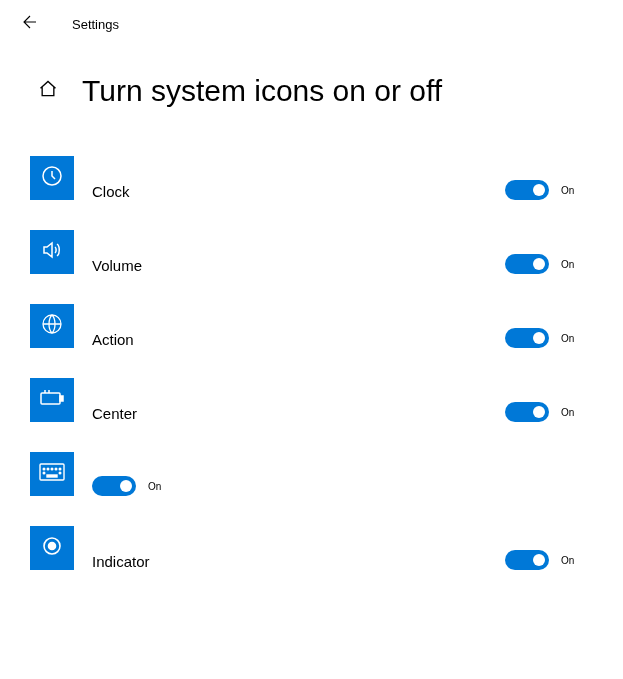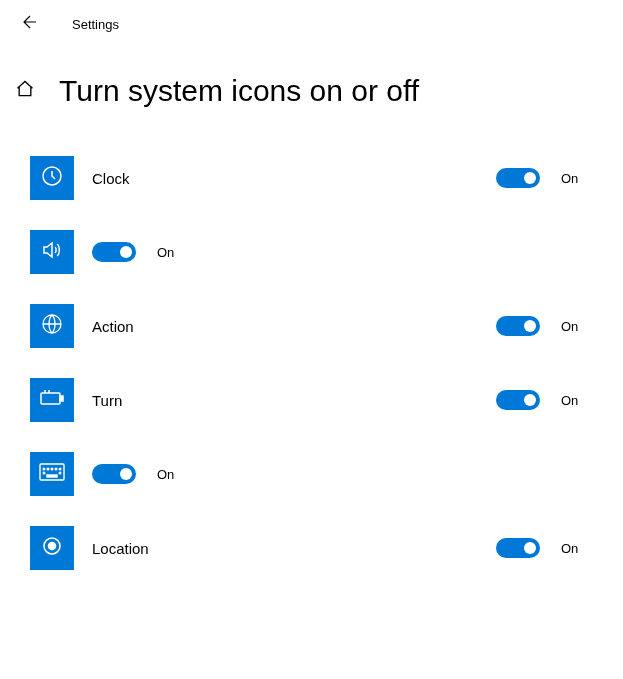--- a/index.html
+++ b/index.html
@@ -25,42 +25,42 @@
     cursor: pointer;
     margin-right: 30px;
   }
   .app-title {
     font-size: 13px;
     font-weight: 400;
   }
   .page-header {
     display: flex;
     align-items: center;
-    padding: 30px 0 0 13px;
+    padding: 30px 0 0 36px;
     margin-bottom: 48px;
   }
   .home-btn {
     width: 24px;
     height: 24px;
     display: flex;
     align-items: center;
     justify-content: center;
     cursor: pointer;
     margin-right: 22px;
   }
   .page-title {
     font-size: 30px;
     font-weight: 400;
   }
   .list {
     padding-left: 30px;
   }
   .row {
     display: flex;
-    align-items: center;
+    align-items: flex-end;
     margin-bottom: 30px;
     height: 44px;
   }
   .tile {
     width: 44px;
     height: 44px;
     background: #0078D7;
     display: flex;
     align-items: center;
     justify-content: center;
@@ -102,23 +102,22 @@
   }
   .toggle.on .knob {
     background: #fff;
     right: 4px;
   }
   .toggle.off .knob {
     background: #000;
     left: 3px;
   }
   .state {
-    font-size: 13px;
+    font-size: 10px;
     width: 28px;
-    margin-left: 9px;
   }
 </style>
 </head>
 <body>
 
 <div class="topbar">
   <div class="back-btn">
     <span>
       <svg width="18" height="18" viewBox="0 0 24 24" fill="none" stroke="#000" stroke-width="1.5">
         <path d="M12 4 L4 12 L12 20 M4 12 H20"></path>
@@ -156,20 +155,21 @@
       </div>
     </div>
     <div class="row">
       <div class="tile">
         <span><svg width="24" height="24" viewBox="0 0 24 24" fill="none" stroke="#fff" stroke-width="1.5">
             <path d="M4 9 H7 L12 5 V19 L7 15 H4 Z" fill="none"></path>
             <path d="M15 9 C16.5 10 16.5 14 15 15"></path>
             <path d="M17 6 C20 8 20 16 17 18"></path>
           </svg></span>
       </div>
+      <div class="label">Volume</div>
       <div class="toggle-group">
         <div class="toggle on">
           <div class="knob"></div>
         </div>
         <div class="state">On</div>
       </div>
     </div>
     <div class="row">
       <div class="tile">
         <span><svg width="24" height="24" viewBox="0 0 24 24" fill="none" stroke="#fff" stroke-width="1.3">
@@ -186,21 +186,21 @@
       </div>
     </div>
     <div class="row">
       <div class="tile">
         <span><svg width="26" height="20" viewBox="0 0 26 20" fill="none" stroke="#fff" stroke-width="1.5">
             <rect x="2" y="5" width="19" height="11" rx="1"></rect>
             <rect x="21" y="8" width="3" height="5" fill="#fff"></rect>
             <path d="M6 2 V5 M10 2 V5"></path>
           </svg></span>
       </div>
-      <div class="label">Turn</div>
+      <div class="label">Center</div>
       <div class="toggle-group">
         <div class="toggle on">
           <div class="knob"></div>
         </div>
         <div class="state">On</div>
       </div>
     </div>
     <div class="row">
       <div class="tile">
         <span><svg width="26" height="18" viewBox="0 0 26 18" fill="none" stroke="#fff" stroke-width="1.4">
@@ -222,21 +222,21 @@
         <div class="state">On</div>
       </div>
     </div>
     <div class="row">
       <div class="tile">
         <span><svg width="24" height="24" viewBox="0 0 24 24" fill="none" stroke="#fff" stroke-width="1.6">
             <circle cx="12" cy="12" r="8"></circle>
             <circle cx="12" cy="12" r="3.5" fill="#fff"></circle>
           </svg></span>
       </div>
-      <div class="label">Location</div>
+      <div class="label">Indicator</div>
       <div class="toggle-group">
         <div class="toggle on">
           <div class="knob"></div>
         </div>
         <div class="state">On</div>
       </div>
     </div>
   </div>
 
 </body></html>

